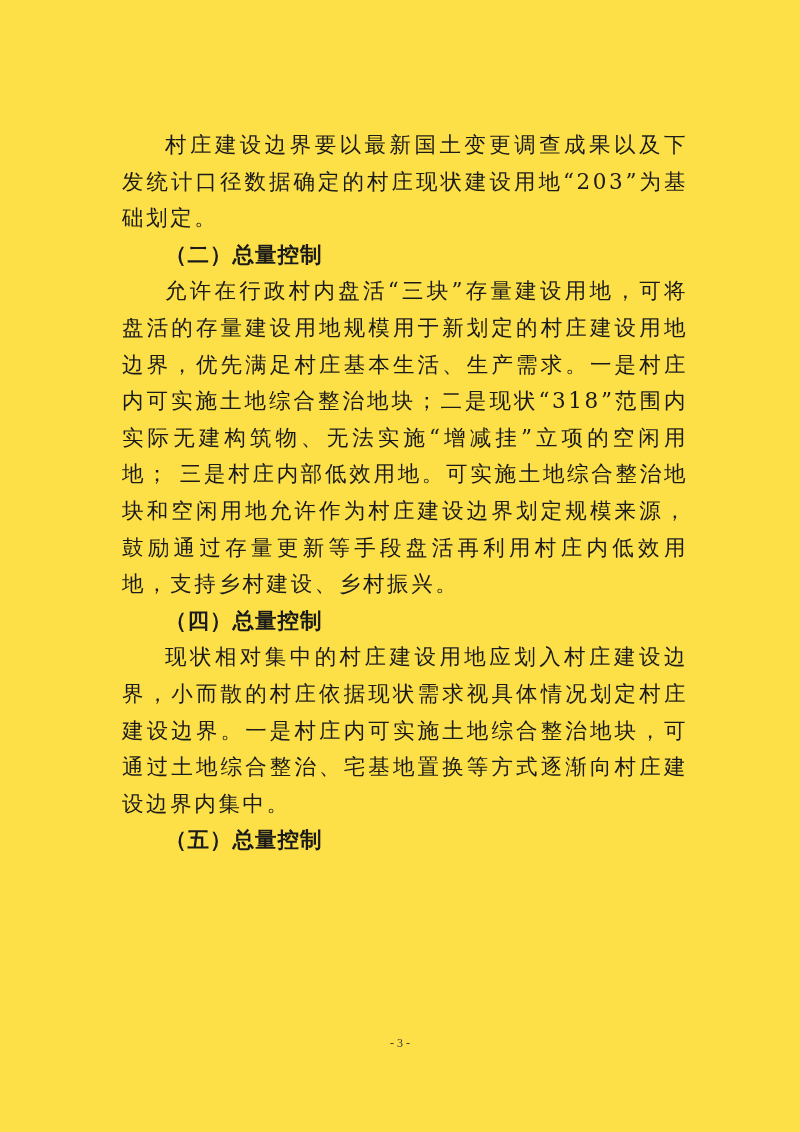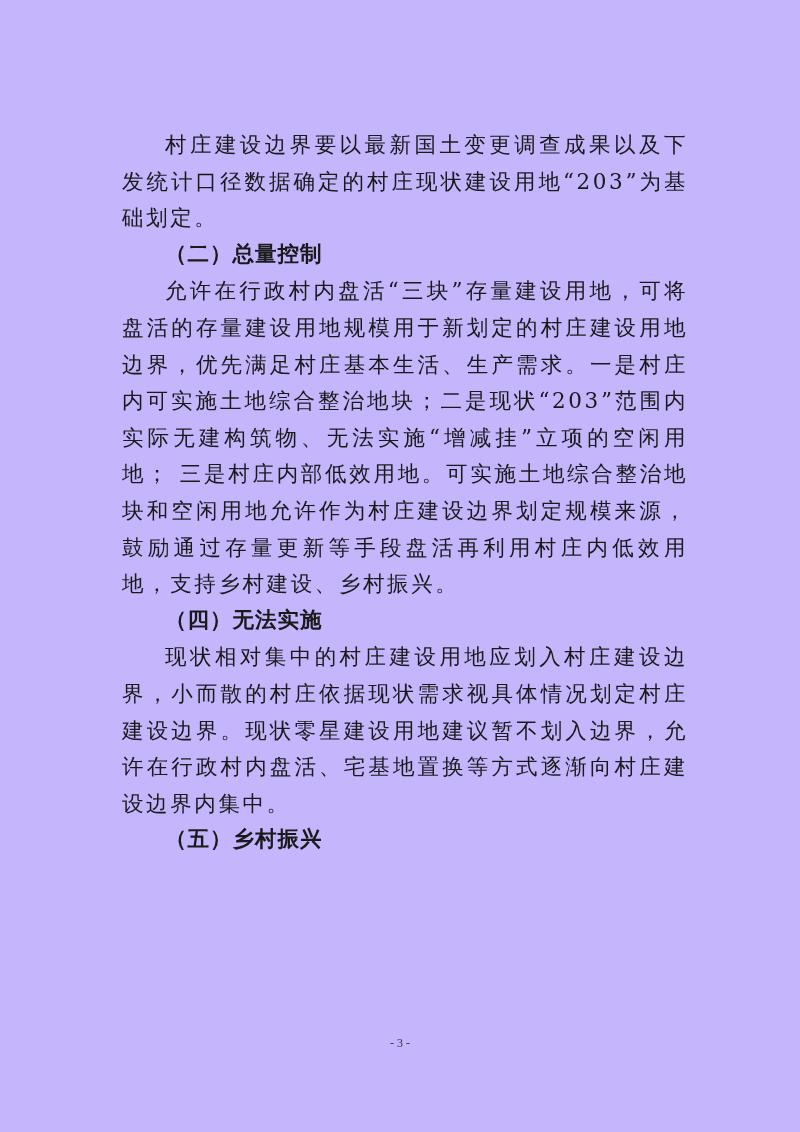--- a/index.html
+++ b/index.html
@@ -1,44 +1,44 @@
 <!DOCTYPE html>
 <html><head>
   <meta charset="utf-8">
   <style>
     html, body { margin: 0; padding: 0; background: #ffffff; }
     body { width: 800px; height: 1132px; position: relative; overflow: hidden; }
     .page {
-      position: absolute; left: 0; top: 0; width: 800px; height: 1132px; background: #c4b5fd;
+      position: absolute; left: 0; top: 0; width: 800px; height: 1132px; background: #fde047;
     }
     .content {
       position: absolute; left: 122px; top: 127px; width: 566px;
       font-family: "DejaVu Serif", "Liberation Serif", serif;
       font-size: 21.5px; color: #1a1a1a;
       line-height: 36.6px;
     }
     .para {
       margin: 0; text-indent: 43px; text-align: justify; text-align-last: left;
       letter-spacing: 2.6px;
     }
     .heading {
       margin: 0; padding-left: 43px; font-weight: bold; letter-spacing: 1px;
-      font-family: Liberation Mono, monospace;
+      font-family: Liberation Sans, sans-serif;
     }
     .page-number {
       position: absolute; top: 1036px; left: 0; width: 800px; text-align: center;
       font-family: "Liberation Serif", serif; font-size: 12px; color: #333;
     }
   </style>
 </head>
 <body>
 
 <div class="page">
   <div class="content">
     <p class="para">村庄建设边界要以最新国土变更调查成果以及下发统计口径数据确定的村庄现状建设用地“203”为基础划定。</p>
     <p class="heading">（二）总量控制</p>
-    <p class="para">允许在行政村内盘活“三块”存量建设用地，可将盘活的存量建设用地规模用于新划定的村庄建设用地边界，优先满足村庄基本生活、生产需求。一是村庄内可实施土地综合整治地块；二是现状“203”范围内实际无建构筑物、无法实施“增减挂”立项的空闲用地； 三是村庄内部低效用地。可实施土地综合整治地块和空闲用地允许作为村庄建设边界划定规模来源，鼓励通过存量更新等手段盘活再利用村庄内低效用地，支持乡村建设、乡村振兴。</p>
-    <p class="heading">（四）无法实施</p>
-    <p class="para">现状相对集中的村庄建设用地应划入村庄建设边界，小而散的村庄依据现状需求视具体情况划定村庄建设边界。现状零星建设用地建议暂不划入边界，允许在行政村内盘活、宅基地置换等方式逐渐向村庄建设边界内集中。</p>
-    <p class="heading">（五）乡村振兴</p>
+    <p class="para">允许在行政村内盘活“三块”存量建设用地，可将盘活的存量建设用地规模用于新划定的村庄建设用地边界，优先满足村庄基本生活、生产需求。一是村庄内可实施土地综合整治地块；二是现状“318”范围内实际无建构筑物、无法实施“增减挂”立项的空闲用地； 三是村庄内部低效用地。可实施土地综合整治地块和空闲用地允许作为村庄建设边界划定规模来源，鼓励通过存量更新等手段盘活再利用村庄内低效用地，支持乡村建设、乡村振兴。</p>
+    <p class="heading">（四）总量控制</p>
+    <p class="para">现状相对集中的村庄建设用地应划入村庄建设边界，小而散的村庄依据现状需求视具体情况划定村庄建设边界。一是村庄内可实施土地综合整治地块，可通过土地综合整治、宅基地置换等方式逐渐向村庄建设边界内集中。</p>
+    <p class="heading">（五）总量控制</p>
   </div>
   <div class="page-number">- 3 -</div>
 </div>
 
 </body></html>

